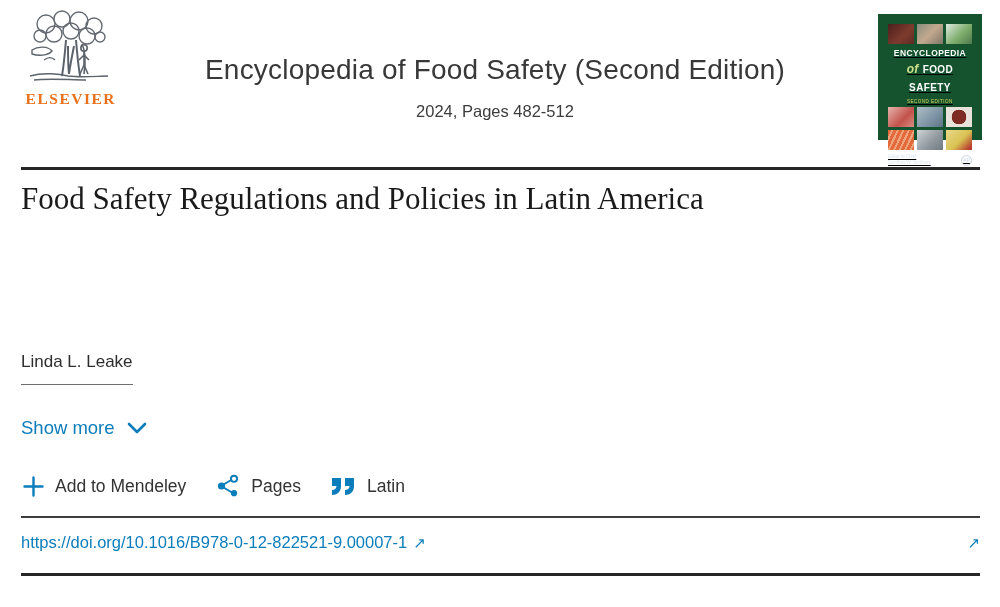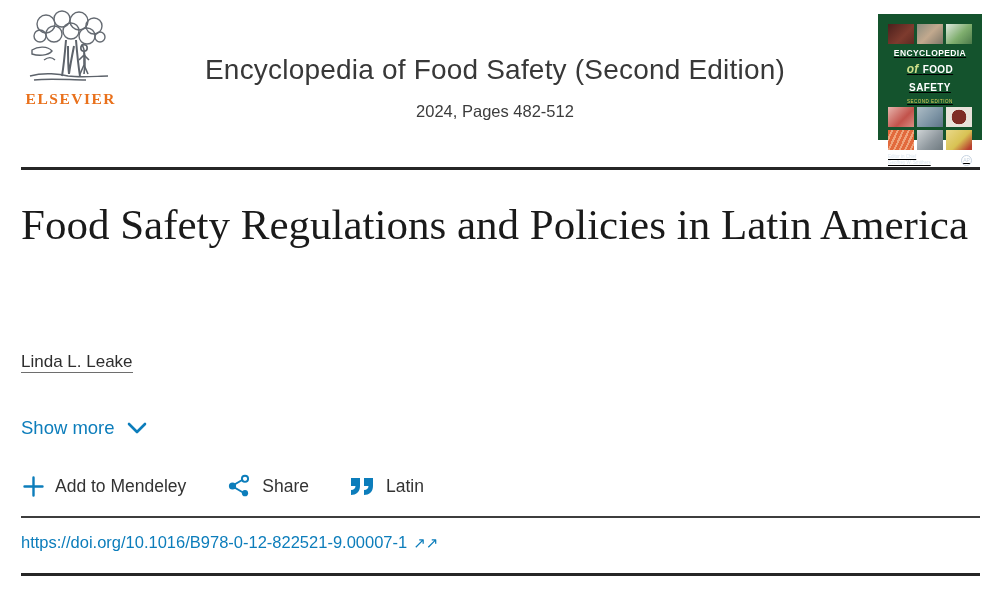--- a/index.html
+++ b/index.html
@@ -47,41 +47,41 @@
     color:#c7d4e2; font-size:5px; display:flex; align-items:center; justify-content:center; }
 
   
   .rule { position:absolute; left:21px; right:20px; }
   .rule-top    { top:167px; height:3px; background:#262626; }
   .rule-thin   { top:516px; height:2px; background:#3d3d3d; }
   .rule-bottom { top:573px; height:3px; background:#262626; }
 
   
   .article-title {
-    position:absolute; left:21px; right:30px; top:197px;
+    position:absolute; left:21px; right:30px; top:179px;
     font-family:"Liberation Serif", serif; font-weight:400;
-    font-size:43px; line-height:1.32; color:#1a1a1a;
+    font-size:31px; line-height:1.32; color:#1a1a1a;
   }
   .author-row { position:absolute; left:21px; top:352px; }
   .author-link {
     display:inline-block; color:#2e2e2e; font-size:17px;
-    padding-bottom:0; border-bottom:1.5px solid #6e6e6e; cursor:pointer;
+    padding-bottom:12px; border-bottom:1.5px solid #6e6e6e; cursor:pointer;
   }
   .show-more {
     position:absolute; left:21px; top:417px; display:flex; align-items:center; gap:12px;
     color:#0c7dbb; font-size:18.5px; cursor:pointer;justify-content:center;
   }
   
-  .actions { position:absolute; left:23px; top:474px; display:flex; gap:41px; }
+  .actions { position:absolute; left:23px; top:474px; display:flex; gap:30px; }
   .action { display:flex; align-items:center; gap:11px; color:#333333; font-size:17.5px; cursor:pointer; }
   .action svg { flex:0 0 auto; }
 
   
   .doi-row { position:absolute; left:21px; right:20px; top:533px; display:flex;
-    align-items:center; }
+    justify-content:space-between; align-items:center; }
   .blue-link { color:#0c7dbb; font-size:16.5px; text-decoration:none; cursor:pointer; display:flex; align-items:center; gap:6px; }
   .ext-arrow { font-size:15px; }
 </style>
 </head>
 <body>
 
 <div class="page">
 
   <div class="logo-block">
     <svg class="logo-tree" width="88" height="78" viewBox="0 0 88 78" fill="none">
@@ -175,21 +175,21 @@
       <span>Add to Mendeley</span>
     </div>
     <div class="action">
       <svg width="24" height="24" viewBox="0 0 24 24">
         <line x1="7.5" y1="10.5" x2="16" y2="5.5" stroke="#0c7dbb" stroke-width="2"></line>
         <line x1="7.5" y1="13.5" x2="16" y2="18.5" stroke="#0c7dbb" stroke-width="2"></line>
         <circle cx="5.5" cy="12" r="3.6" fill="#0c7dbb"></circle>
         <circle cx="18" cy="4.8" r="3.1" fill="none" stroke="#0c7dbb" stroke-width="1.9"></circle>
         <circle cx="18" cy="19.2" r="3.1" fill="#0c7dbb"></circle>
       </svg>
-      <span>Share</span>
+      <span>Pages</span>
     </div>
     <div class="action">
       <svg width="25" height="19" viewBox="0 0 25 19">
         <path d="M1 1 h9 v8 c0 6 -4 9 -9 9 v-5 c3 0 4.5 -1.8 4.5 -4 H1 Z" fill="#0c7dbb"></path>
         <path d="M14 1 h9 v8 c0 6 -4 9 -9 9 v-5 c3 0 4.5 -1.8 4.5 -4 H14 Z" fill="#0c7dbb"></path>
       </svg>
       <span>Latin</span>
     </div>
   </div>
 

